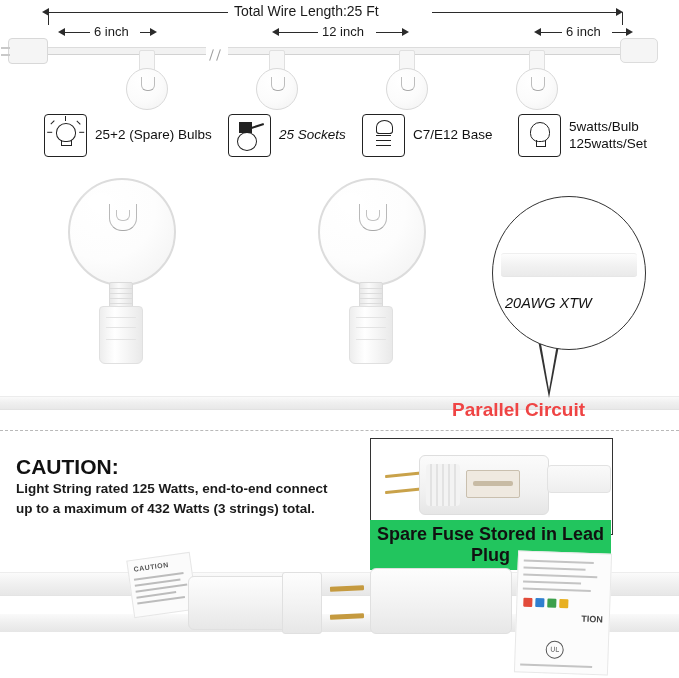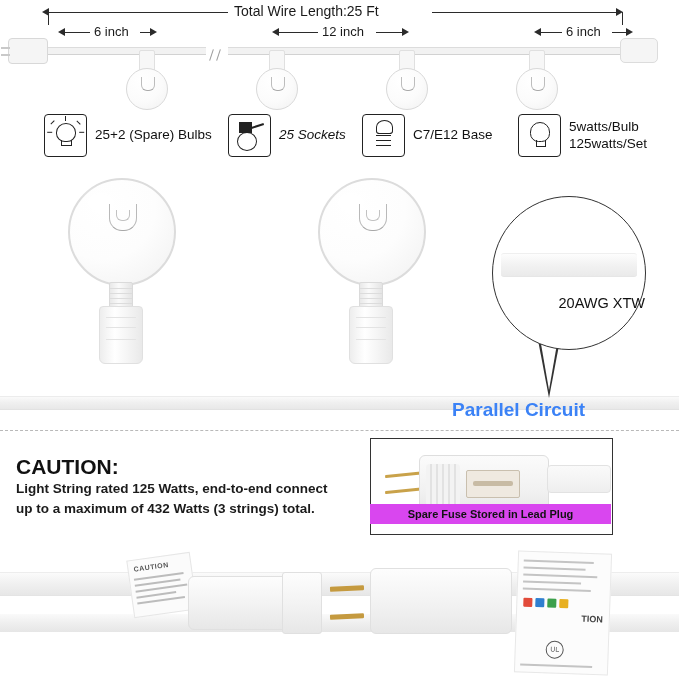--- a/index.html
+++ b/index.html
@@ -285,24 +285,25 @@
     position: absolute;
     left: 8px; top: 56px;
     width: 136px; height: 22px;
     background: linear-gradient(180deg,#fdfdfd,#f2f2f2 50%,#eaeaea);
     border-top: 1px solid #efefef;
     border-bottom: 1px solid #e6e6e6;
     border-radius: 3px;
   }
   .callout .awg {
     position: absolute;
-    left: 0; right: 0; top: 98px;
-    text-align: right;
+    left: 12px; right: 0; top: 98px;
+    text-align: left;
     font-size: 14.5px;
     color: #111;
+    font-style: italic;
   }
   .callout-tail {
     position: absolute;
     left: 538px; top: 340px;
     width: 0; height: 0;
     border-left: 11px solid transparent;
     border-right: 11px solid transparent;
     border-top: 58px solid #333;
   }
   .callout-tail-in {
@@ -318,21 +319,21 @@
     position: absolute;
     left: 78px; top: 402px;
     font-size: 14px;
     color: #1b1b1b;
   }
   .parallel-title {
     position: absolute;
     left: 452px; top: 399px;
     font-size: 19px;
     font-weight: bold;
-    color: #3b82f6;
+    color: #ef4444;
   }
 
   
   .divider {
     position: absolute;
     left: 0; top: 430px;
     width: 679px;
     border-top: 1px dashed #b9b9b9;
   }
 
@@ -401,27 +402,27 @@
   .fuse-cordpiece {
     position: absolute;
     left: 176px; top: 26px;
     width: 62px; height: 26px;
     background: linear-gradient(180deg,#fafafa,#eeeeee);
     border: 1px solid #e2e2e2;
     border-radius: 4px;
   }
   .fuse-label {
     position: absolute;
-    left: 370px; top: 504px;
+    left: 370px; top: 520px;
     width: 241px;
     text-align: center;
-    font-size: 11px;
+    font-size: 18px;
     font-weight: bold;
     color: #111;
-    background: #d946ef;
+    background: #22c55e;
     padding: 4px 0;
   }
 
   
   .bottom-wire {
     position: absolute;
     left: 0; top: 572px;
     width: 679px; height: 22px;
     background: linear-gradient(180deg,#fbfbfb,#f0f0f0 50%,#e7e7e7);
     border-top: 1px solid #ededed;

